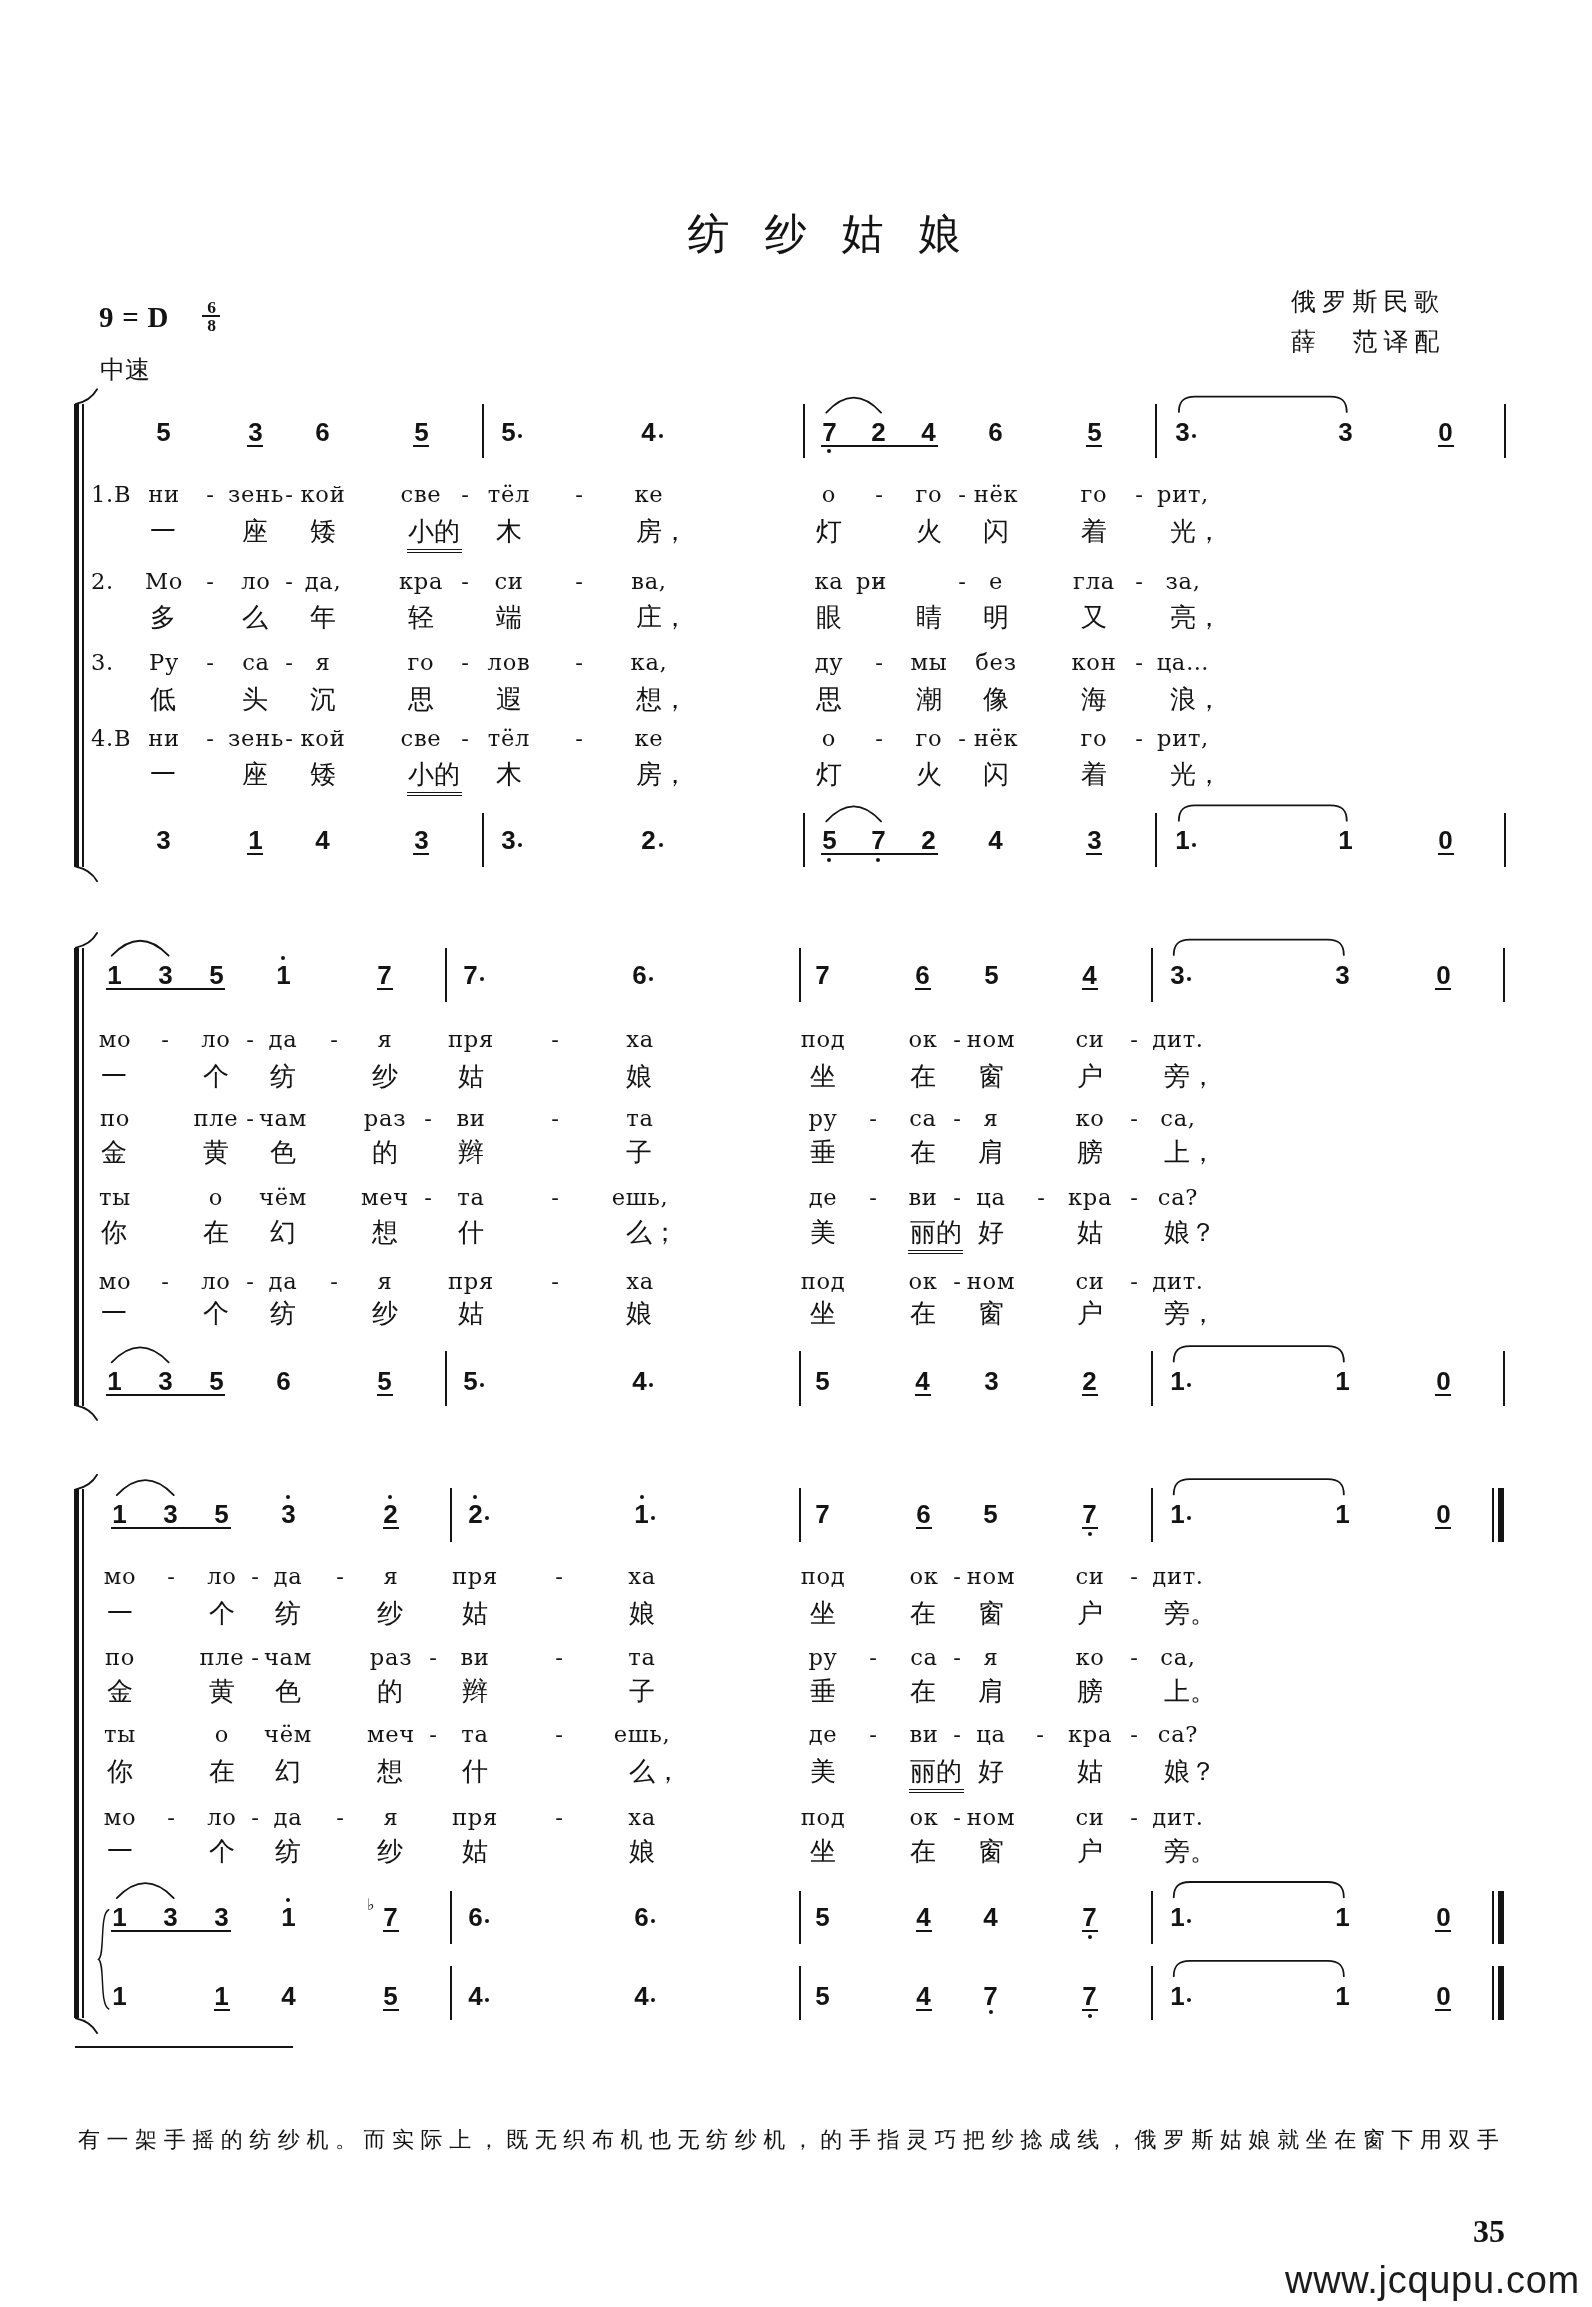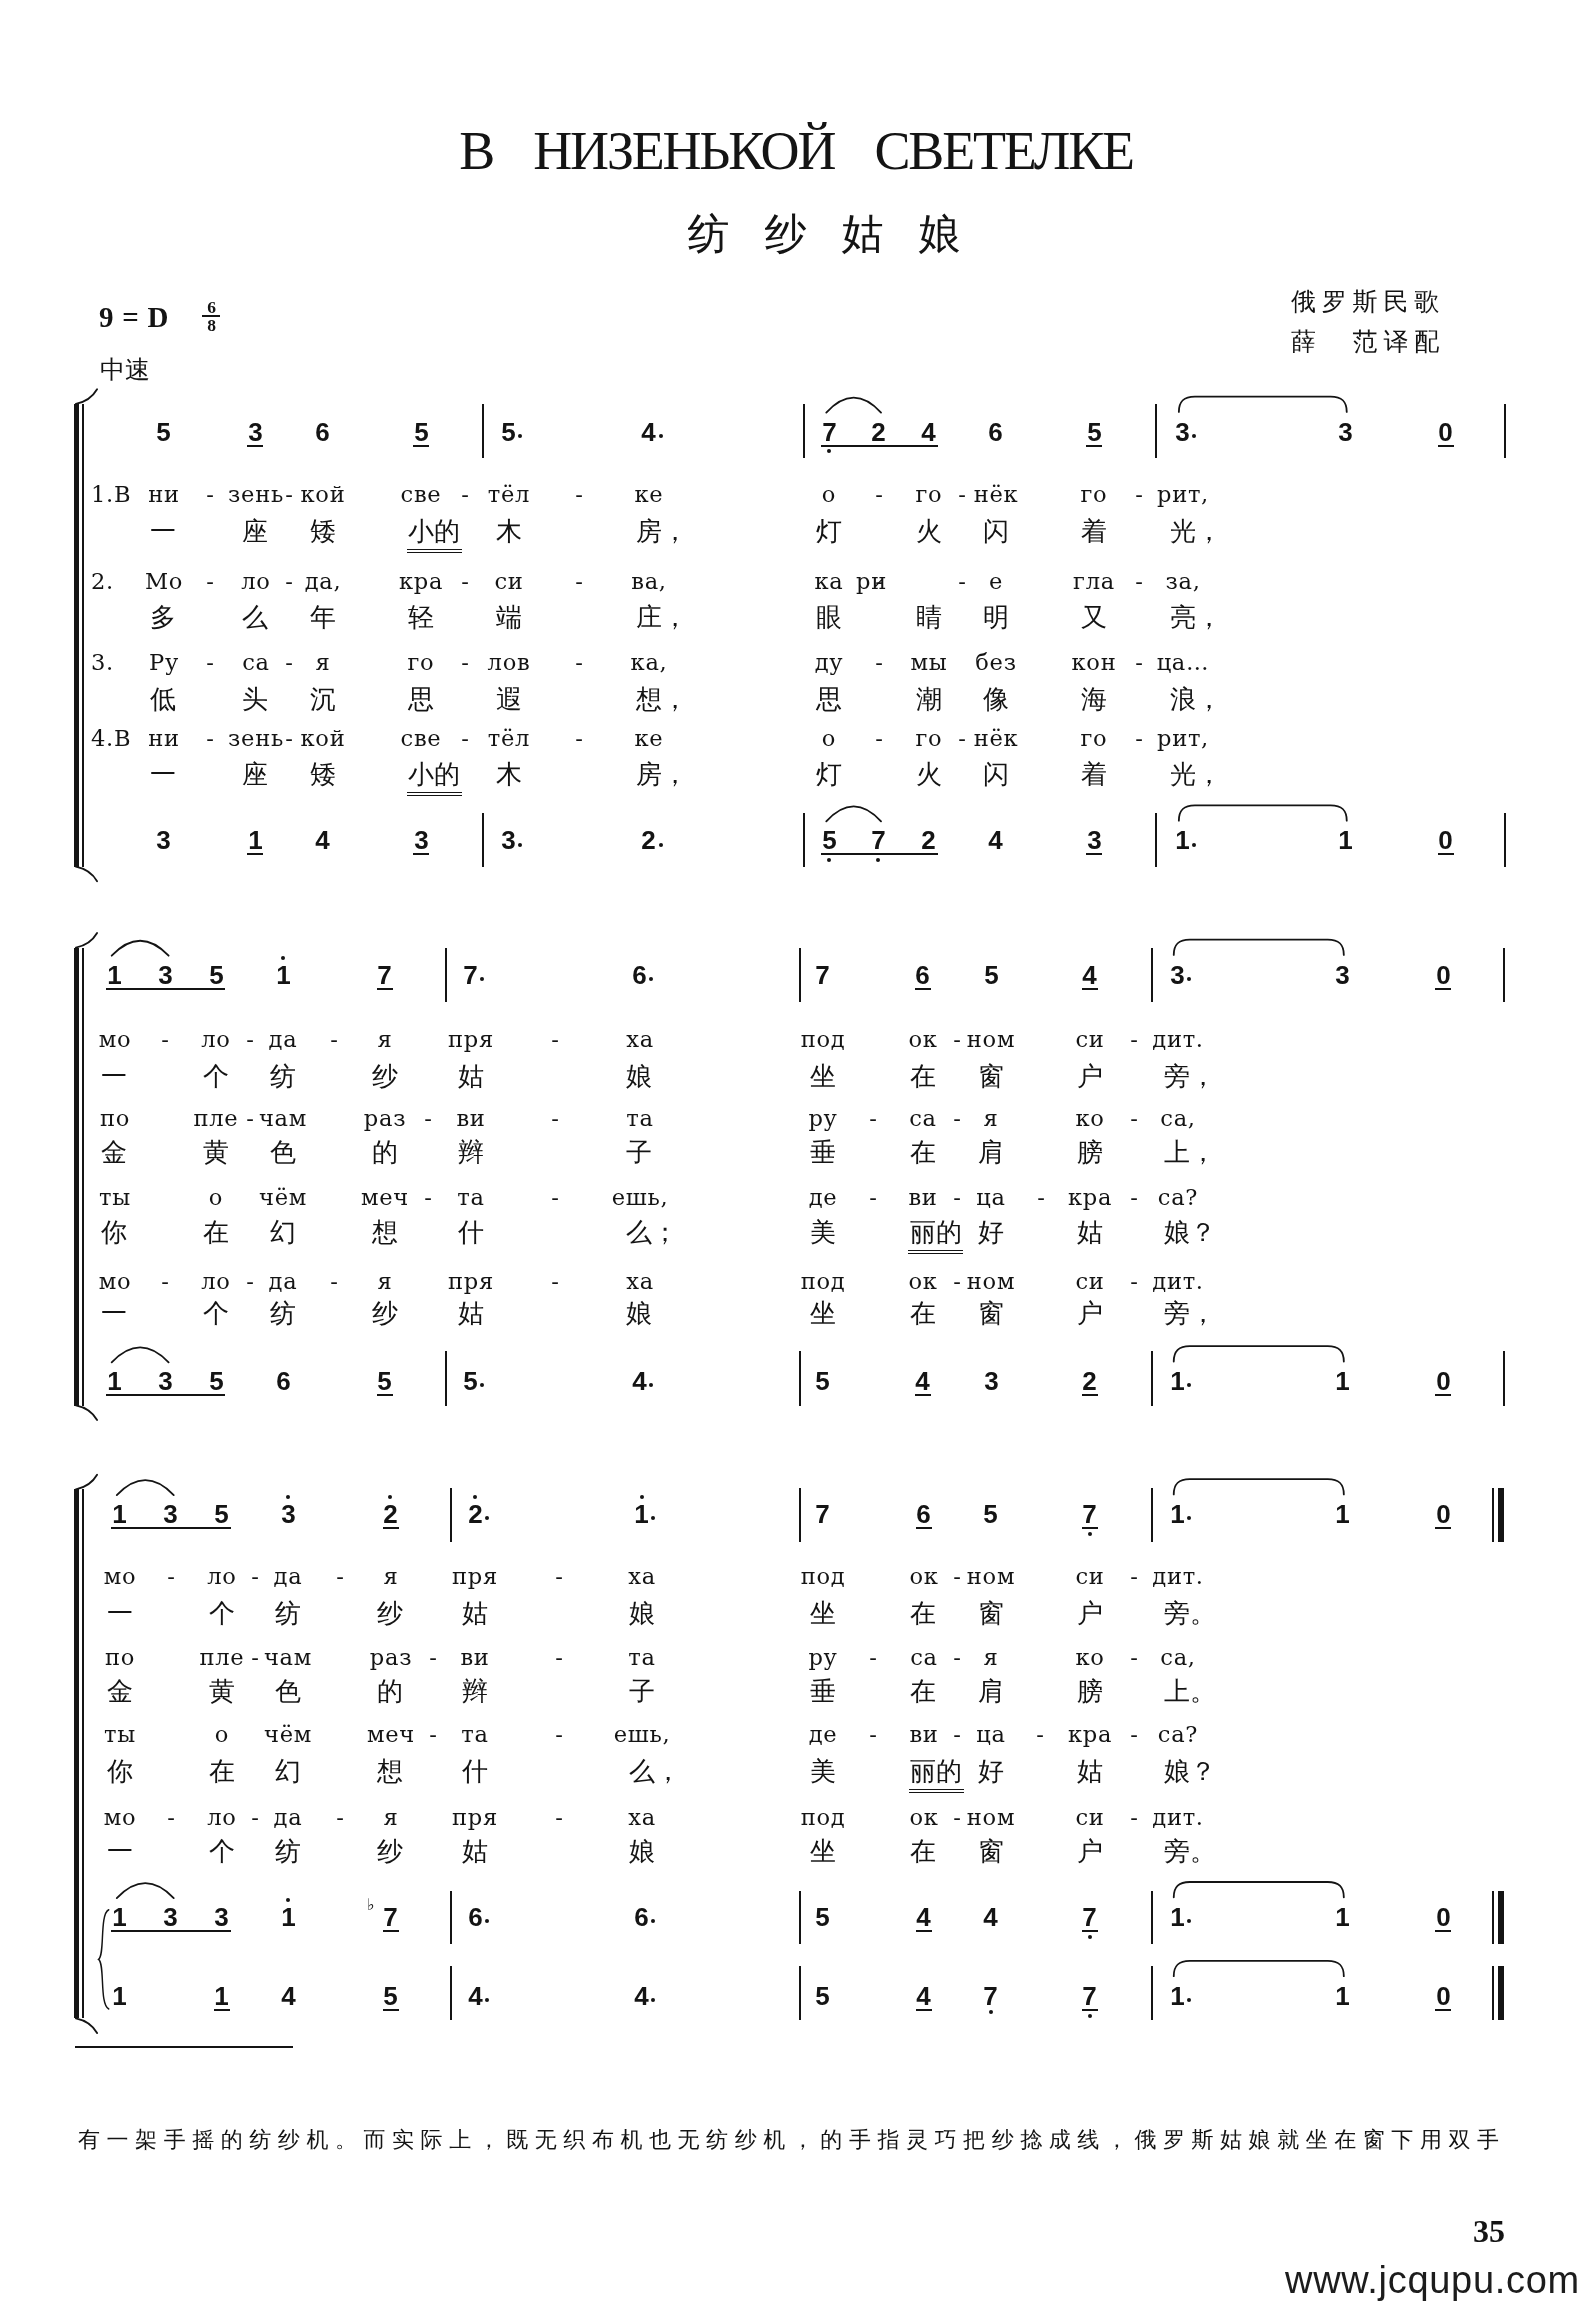--- a/index.html
+++ b/index.html
@@ -26,21 +26,20 @@
   .fn-line { font-family:"DejaVu Serif", serif; font-size:22px; line-height:26px; }
   .fn-justify { white-space:normal; text-align:justify; text-align-last:justify; }
   .page-num { right:87px; top:2214px; font-family:"Liberation Serif", serif; font-weight:bold; font-size:32px; line-height:34px; }
   .site { left:1285px; top:2258px; font-family:"Liberation Sans", sans-serif; font-size:38px; line-height:44px; letter-spacing:0.7px; color:#1c1c1c; }
   svg.overlay { position:absolute; left:0; top:0; }
 </style>
 </head>
 <body>
 
 <div id="page">
-  <div class="abs title-ru">В НИЗЕНЬКОЙ СВЕТЕЛКЕ</div>
   <div class="abs title-zh">纺纱姑娘</div>
 
   <div class="abs key">9=D</div>
   <div class="abs tsig" style="top:299px">6</div>
   <div class="abs tsig-line"></div>
   <div class="abs tsig" style="top:317px">8</div>
   <div class="abs tempo">中速</div>
 
   <div class="abs credit" style="top:288px">俄罗斯民歌</div>
   <div class="abs credit" style="top:328px">薛　范译配</div>

